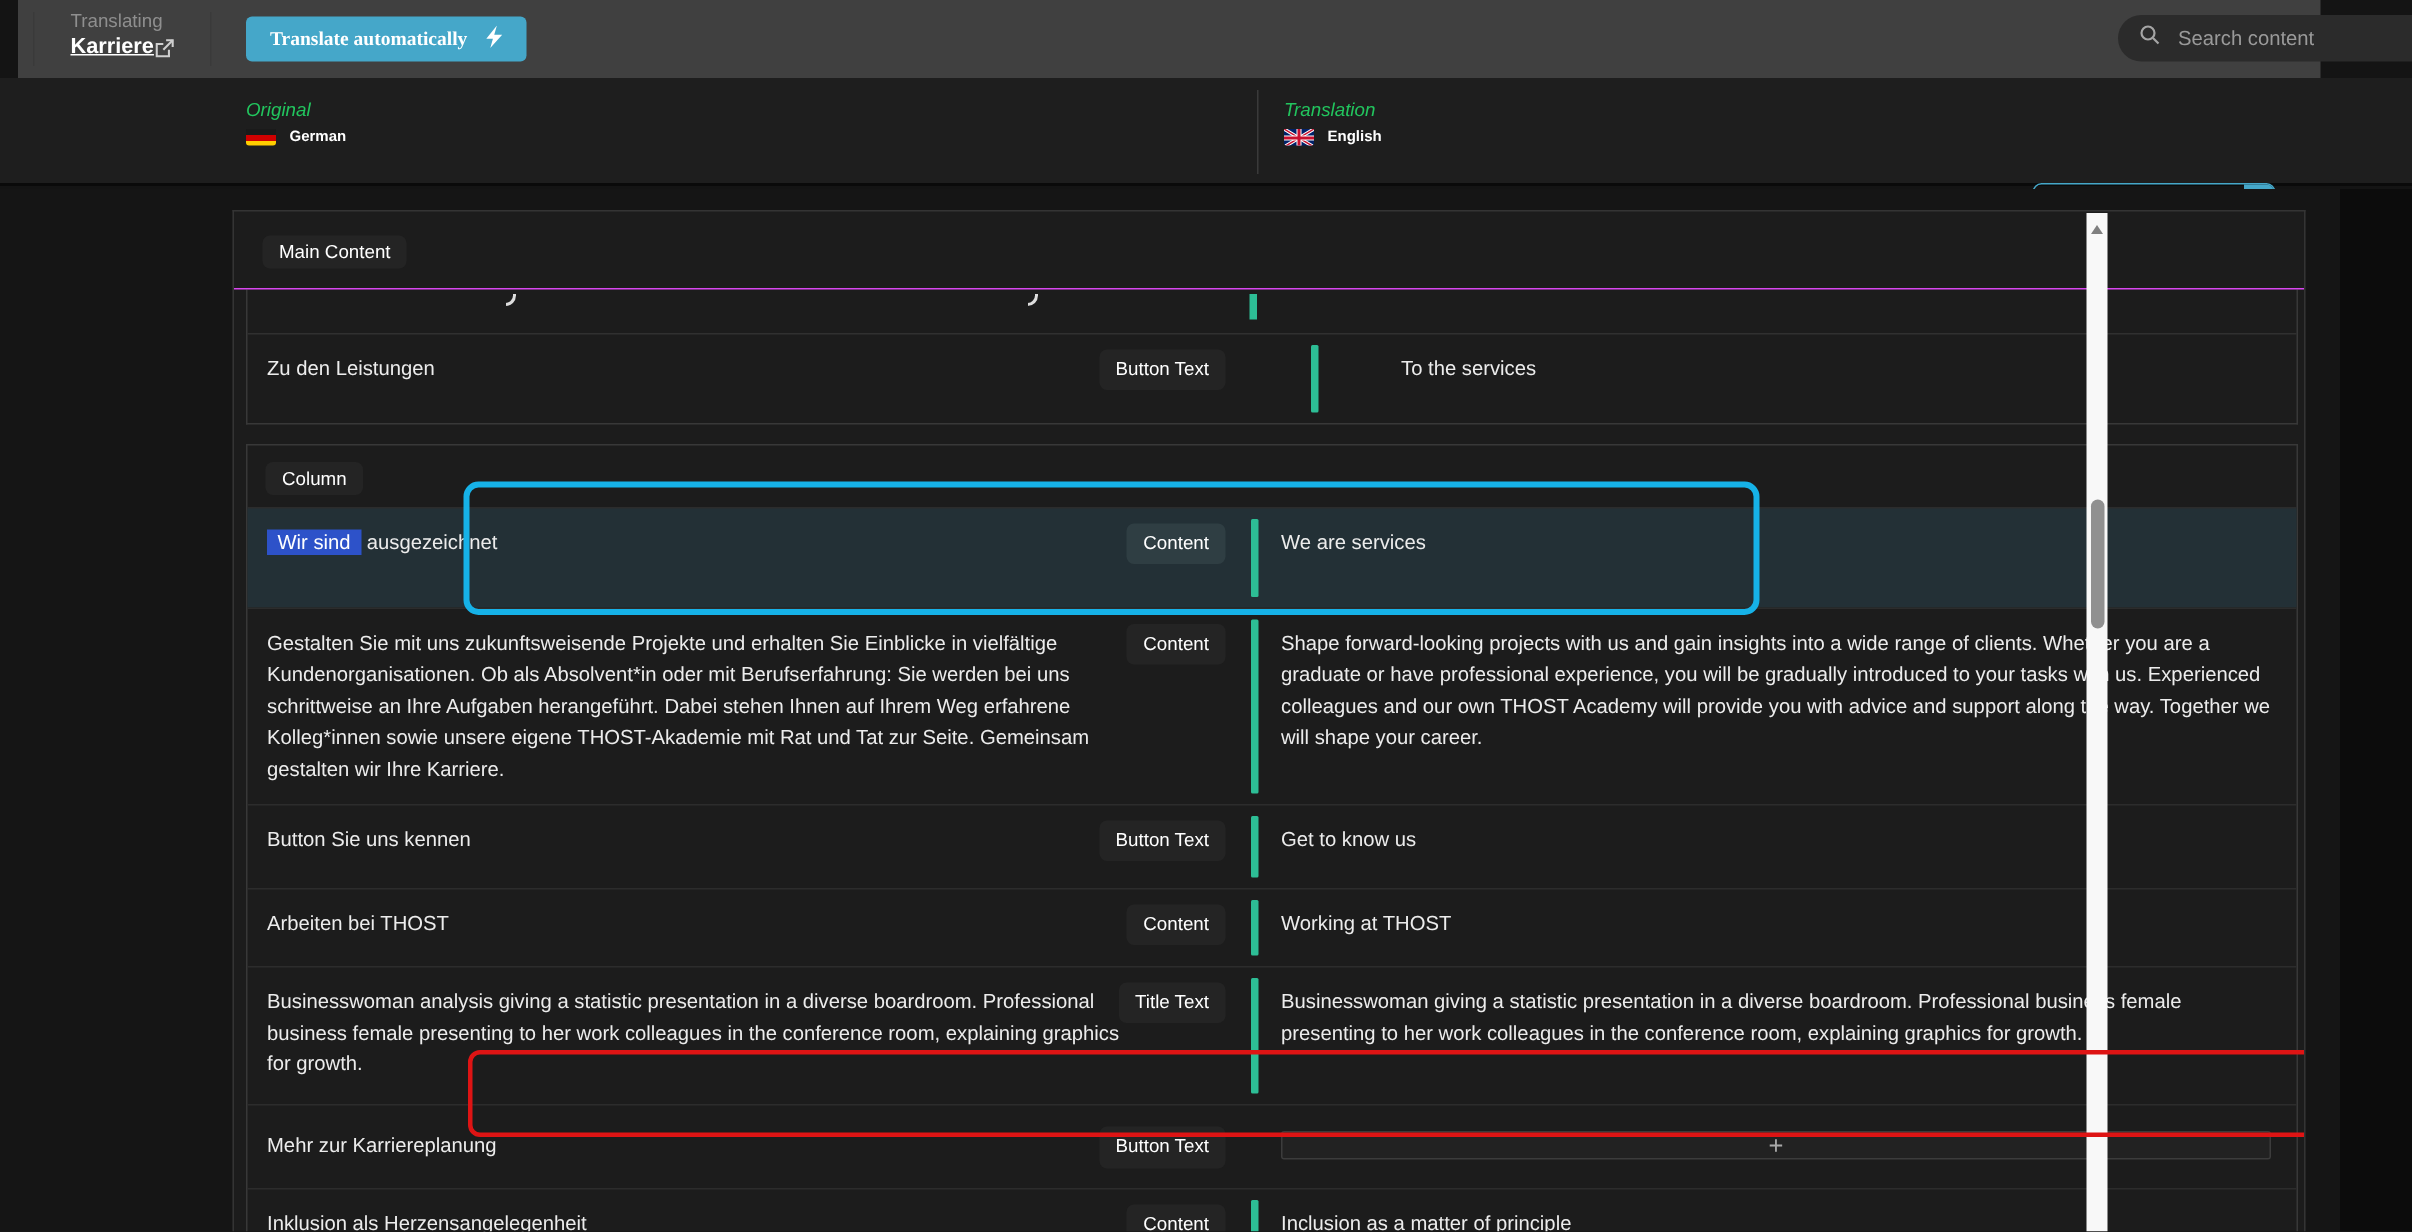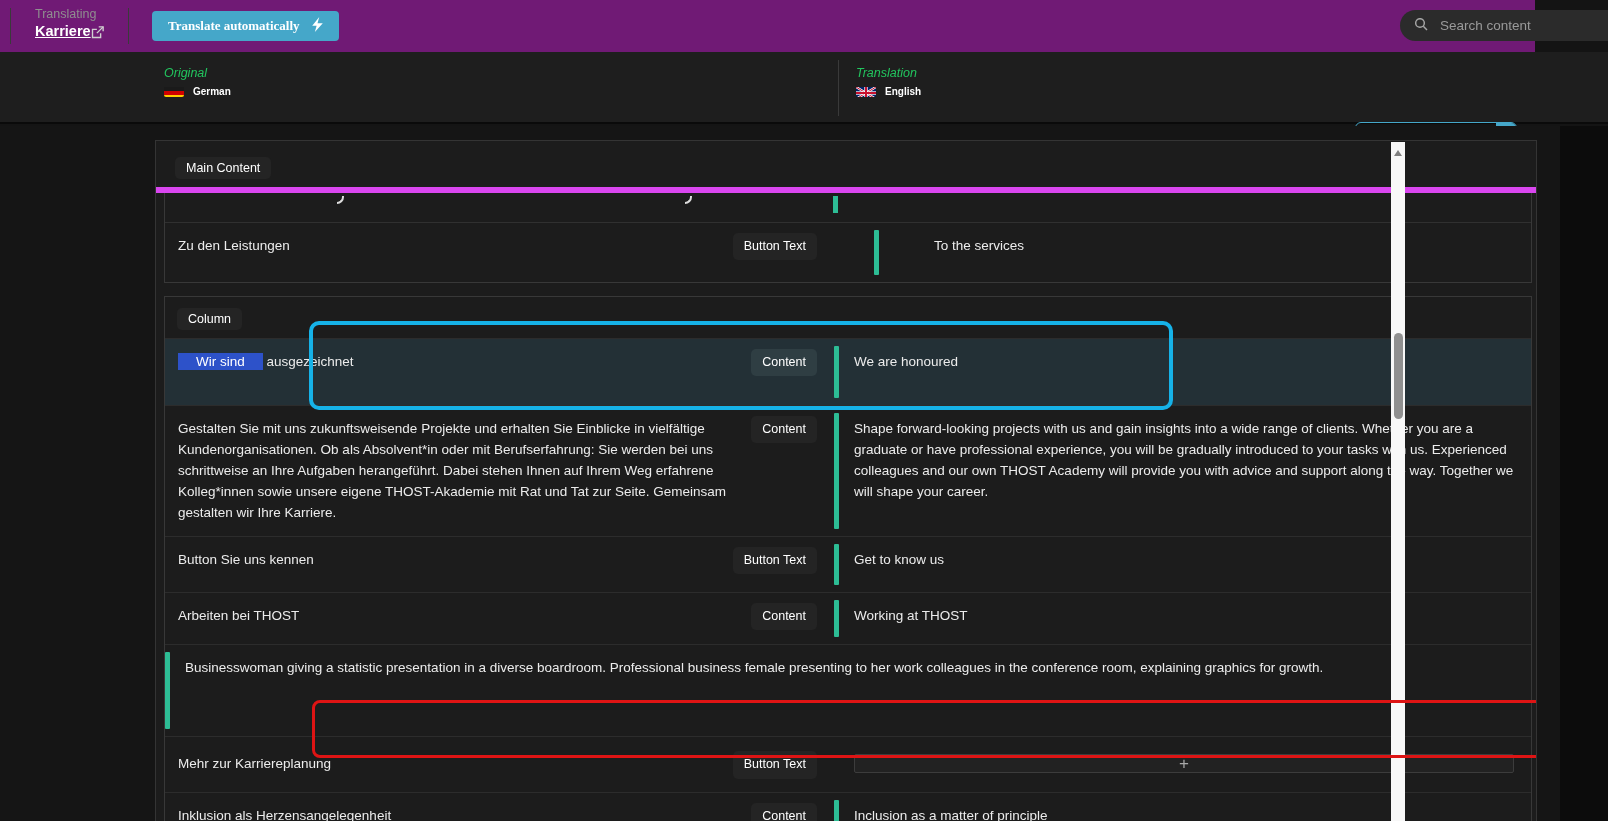--- a/index.html
+++ b/index.html
@@ -7,21 +7,21 @@
   body {
     width:1608px; height:821px; overflow:hidden; position:relative;
     background:#141414; color:#ECECEC;
     font-family:"Liberation Sans","DejaVu Sans",sans-serif;
   }
   :root{
     --teal:#2DBD95; --btn:#45A7C9; --cyanbox:#16B2E8; --redbox:#DE1414;
     --sel:#2D52C9; --cream:#F3DFA6;
   }
   
-  .topbar{ position:absolute; left:0; top:0; width:1535px; height:52px; background:#701a75; }
+  .topbar{ position:absolute; left:12px; top:0; width:1535px; height:52px; background:#404040; }
   .v-div{ position:absolute; top:8px; height:36px; width:1px; background:#3A3A3A; }
   .translating-label{ position:absolute; left:35px; top:7px; font-size:12.5px; color:#8F8F8F; }
   .page-name{ position:absolute; left:35px; top:23px; font-size:14.5px; font-weight:bold; color:#FFF;
     text-decoration:underline; cursor:pointer; }
   .ext-ico{ position:absolute; left:90px; top:25px; width:15px; height:15px; }
   .translate-btn{ position:absolute; left:152px; top:11px; height:30px; padding:0 16px;
     background:var(--btn); border:none; border-radius:4px; color:#FFF; font-weight:bold;
     font-size:13px; display:flex; align-items:center; gap:12px; cursor:pointer;
     font-family:Liberation Serif, serif; }
   .search-pill{ position:absolute; left:1400px; top:10px; width:218px; height:31px;
@@ -44,21 +44,21 @@
   .filter-count{ background:var(--cream); color:#55503C; font-size:12px; font-weight:bold;
     border-radius:4px; padding:3px 7px; margin-right:8px; }
   .filter-btn{ width:27px; height:34px; background:var(--btn); border:none; display:flex;
     align-items:center; justify-content:center; cursor:pointer; }
   .filter-btn.up{ border-right:1px solid rgba(0,0,0,.35); }
   
   .main{ position:absolute; left:0; top:126px; width:1608px; height:695px; background:#151515; }
   .right-black{ position:absolute; left:1560px; top:0; width:48px; height:695px; background:#0C0C0C; }
   .panel{ position:absolute; left:155px; top:14px; width:1382px; height:681px;
     background:#1C1C1C; border:1px solid #343434; border-bottom:none; overflow:hidden; }
-  .panel-head{ height:52px; position:relative; border-bottom:6px solid #d946ef; }
+  .panel-head{ height:52px; position:relative; border-bottom:1px solid #d946ef; }
   .section-tag{ position:absolute; left:19px; top:16px; }
   .tag{ background:#242424; border-radius:5px; padding:4px 11px; font-size:12.5px;
     color:#FFF; white-space:nowrap; display:inline-block; }
   .groupbox{ margin:0 4px 0 8px; border:1px solid #383838; }
   .group-a{ border-top:none; }
   .group-b{ margin-top:13px; border-bottom:none; }
   .clipped-row{ height:30px; position:relative; border-bottom:1px solid #303030; overflow:hidden; }
   .frag{ position:absolute; top:3px; width:7px; height:8px; border:2px solid #DDD;
     border-top:none; border-left:none; border-radius:0 0 7px 0; }
   .frag.f1{ left:172px; } .frag.f2{ left:520px; }
@@ -67,21 +67,21 @@
   
   .row{ display:flex; position:relative; }
   .group-b .row{ border-top:1px solid #2C2C2C; }
   .src{ flex:0 0 669px; position:relative; padding:13px 80px 12px 13px;
     font-size:13.5px; line-height:1.55; color:#ECECEC; }
   .src .tag{ position:absolute; right:17px; top:10px; }
   .bar{ flex:0 0 5px; background:var(--teal); margin:7px 0; border-radius:1px; }
   .bar.gray{ background:#9E9E9E; }
   .tgt{ flex:1; padding:13px 15px; font-size:13.5px; line-height:1.55; color:#ECECEC;
     display:flex; flex-direction:column; }
-  .sel{ background:var(--sel); color:#FFF; padding:1px 18px; }
+  .sel{ background:var(--sel); color:#FFF; padding:1px 7px; }
   .empty-field{ flex:1; margin:0 2px 2px 0; border:1px solid #3C3C3C; background:#222;
     border-radius:2px; display:flex; align-items:center; justify-content:center; cursor:pointer; }
   .plus{ color:#A8A8A8; font-size:17px; line-height:1; }
   [data-key="zu-den-leistungen"]{ min-height:59px;gap:40px; }
   [data-key="wir-sind"]{ min-height:67px; background:#233036; }
   [data-key="wir-sind"] .tag{ background:#2F3E43; }
   [data-key="gestalten"]{ min-height:95px; }
   [data-key="lernen"]{ min-height:56px; }
   [data-key="arbeiten"]{ min-height:52px; }
   [data-key="businesswoman"]{ min-height:92px; }
@@ -208,21 +208,21 @@
         <span class="tag">Column</span>
       </div>
       <div id="group-b-rows">
           <div class="row" data-key="wir-sind">
     <div class="src">
       <div class="src-text"><span class="sel">Wir sind</span> ausgezeichnet</div>
       <span class="tag">Content</span>
     </div>
     <div class="bar"></div>
     <div class="tgt">
-      <div class="tgt-text">We are honoured</div>
+      <div class="tgt-text">We are services</div>
     </div>
   </div>
           <div class="row" data-key="gestalten">
     <div class="src">
       <div class="src-text">Gestalten Sie mit uns zukunftsweisende Projekte und erhalten Sie Einblicke in vielfältige Kundenorganisationen. Ob als Absolvent*in oder mit Berufserfahrung: Sie werden bei uns schrittweise an Ihre Aufgaben herangeführt. Dabei stehen Ihnen auf Ihrem Weg erfahrene Kolleg*innen sowie unsere eigene THOST-Akademie mit Rat und Tat zur Seite. Gemeinsam gestalten wir Ihre Karriere.</div>
       <span class="tag">Content</span>
     </div>
     <div class="bar"></div>
     <div class="tgt">
       <div class="tgt-text">Shape forward-looking projects with us and gain insights into a wide range of clients. Whether you are a graduate or have professional experience, you will be gradually introduced to your tasks with us. Experienced colleagues and our own THOST Academy will provide you with advice and support along the way. Together we will shape your career.</div>
@@ -242,20 +242,24 @@
     <div class="src">
       <div class="src-text">Arbeiten bei THOST</div>
       <span class="tag">Content</span>
     </div>
     <div class="bar"></div>
     <div class="tgt">
       <div class="tgt-text">Working at THOST</div>
     </div>
   </div>
           <div class="row" data-key="businesswoman">
+    <div class="src">
+      <div class="src-text">Businesswoman analysis giving a statistic presentation in a diverse boardroom. Professional business female presenting to her work colleagues in the conference room, explaining graphics for growth.</div>
+      <span class="tag">Title Text</span>
+    </div>
     <div class="bar"></div>
     <div class="tgt">
       <div class="tgt-text">Businesswoman giving a statistic presentation in a diverse boardroom. Professional business female presenting to her work colleagues in the conference room, explaining graphics for growth.</div>
     </div>
   </div>
           <div class="row" data-key="mehr-karriereplanung">
     <div class="src">
       <div class="src-text">Mehr zur Karriereplanung</div>
       <span class="tag">Button Text</span>
     </div>

